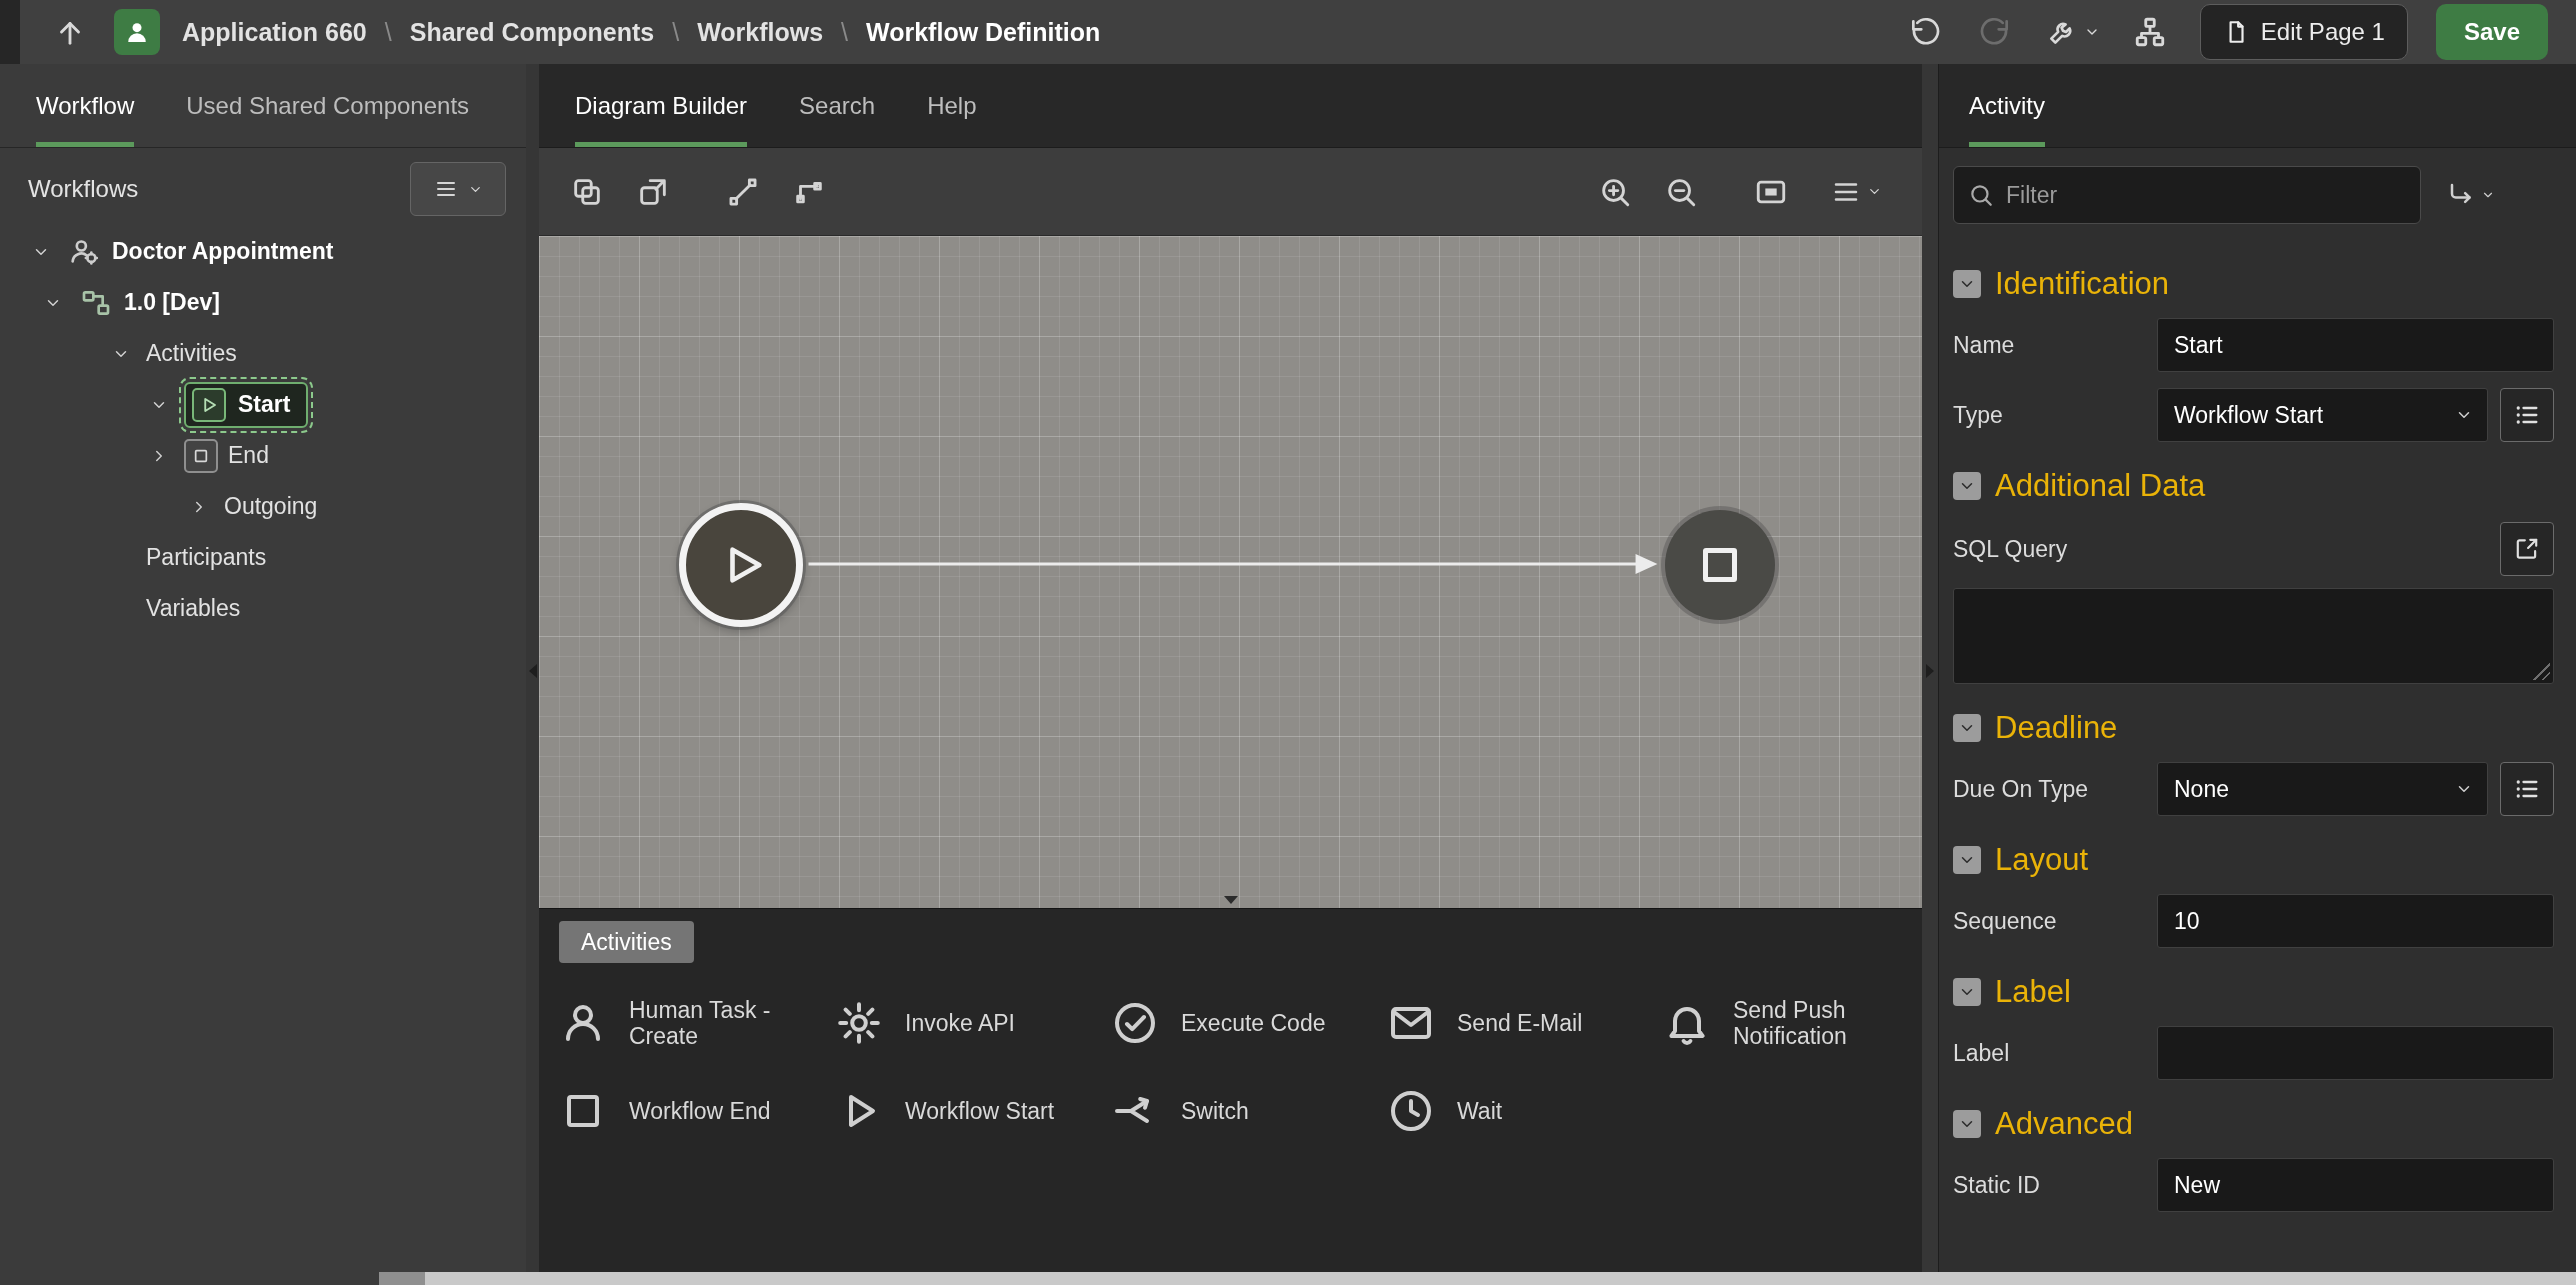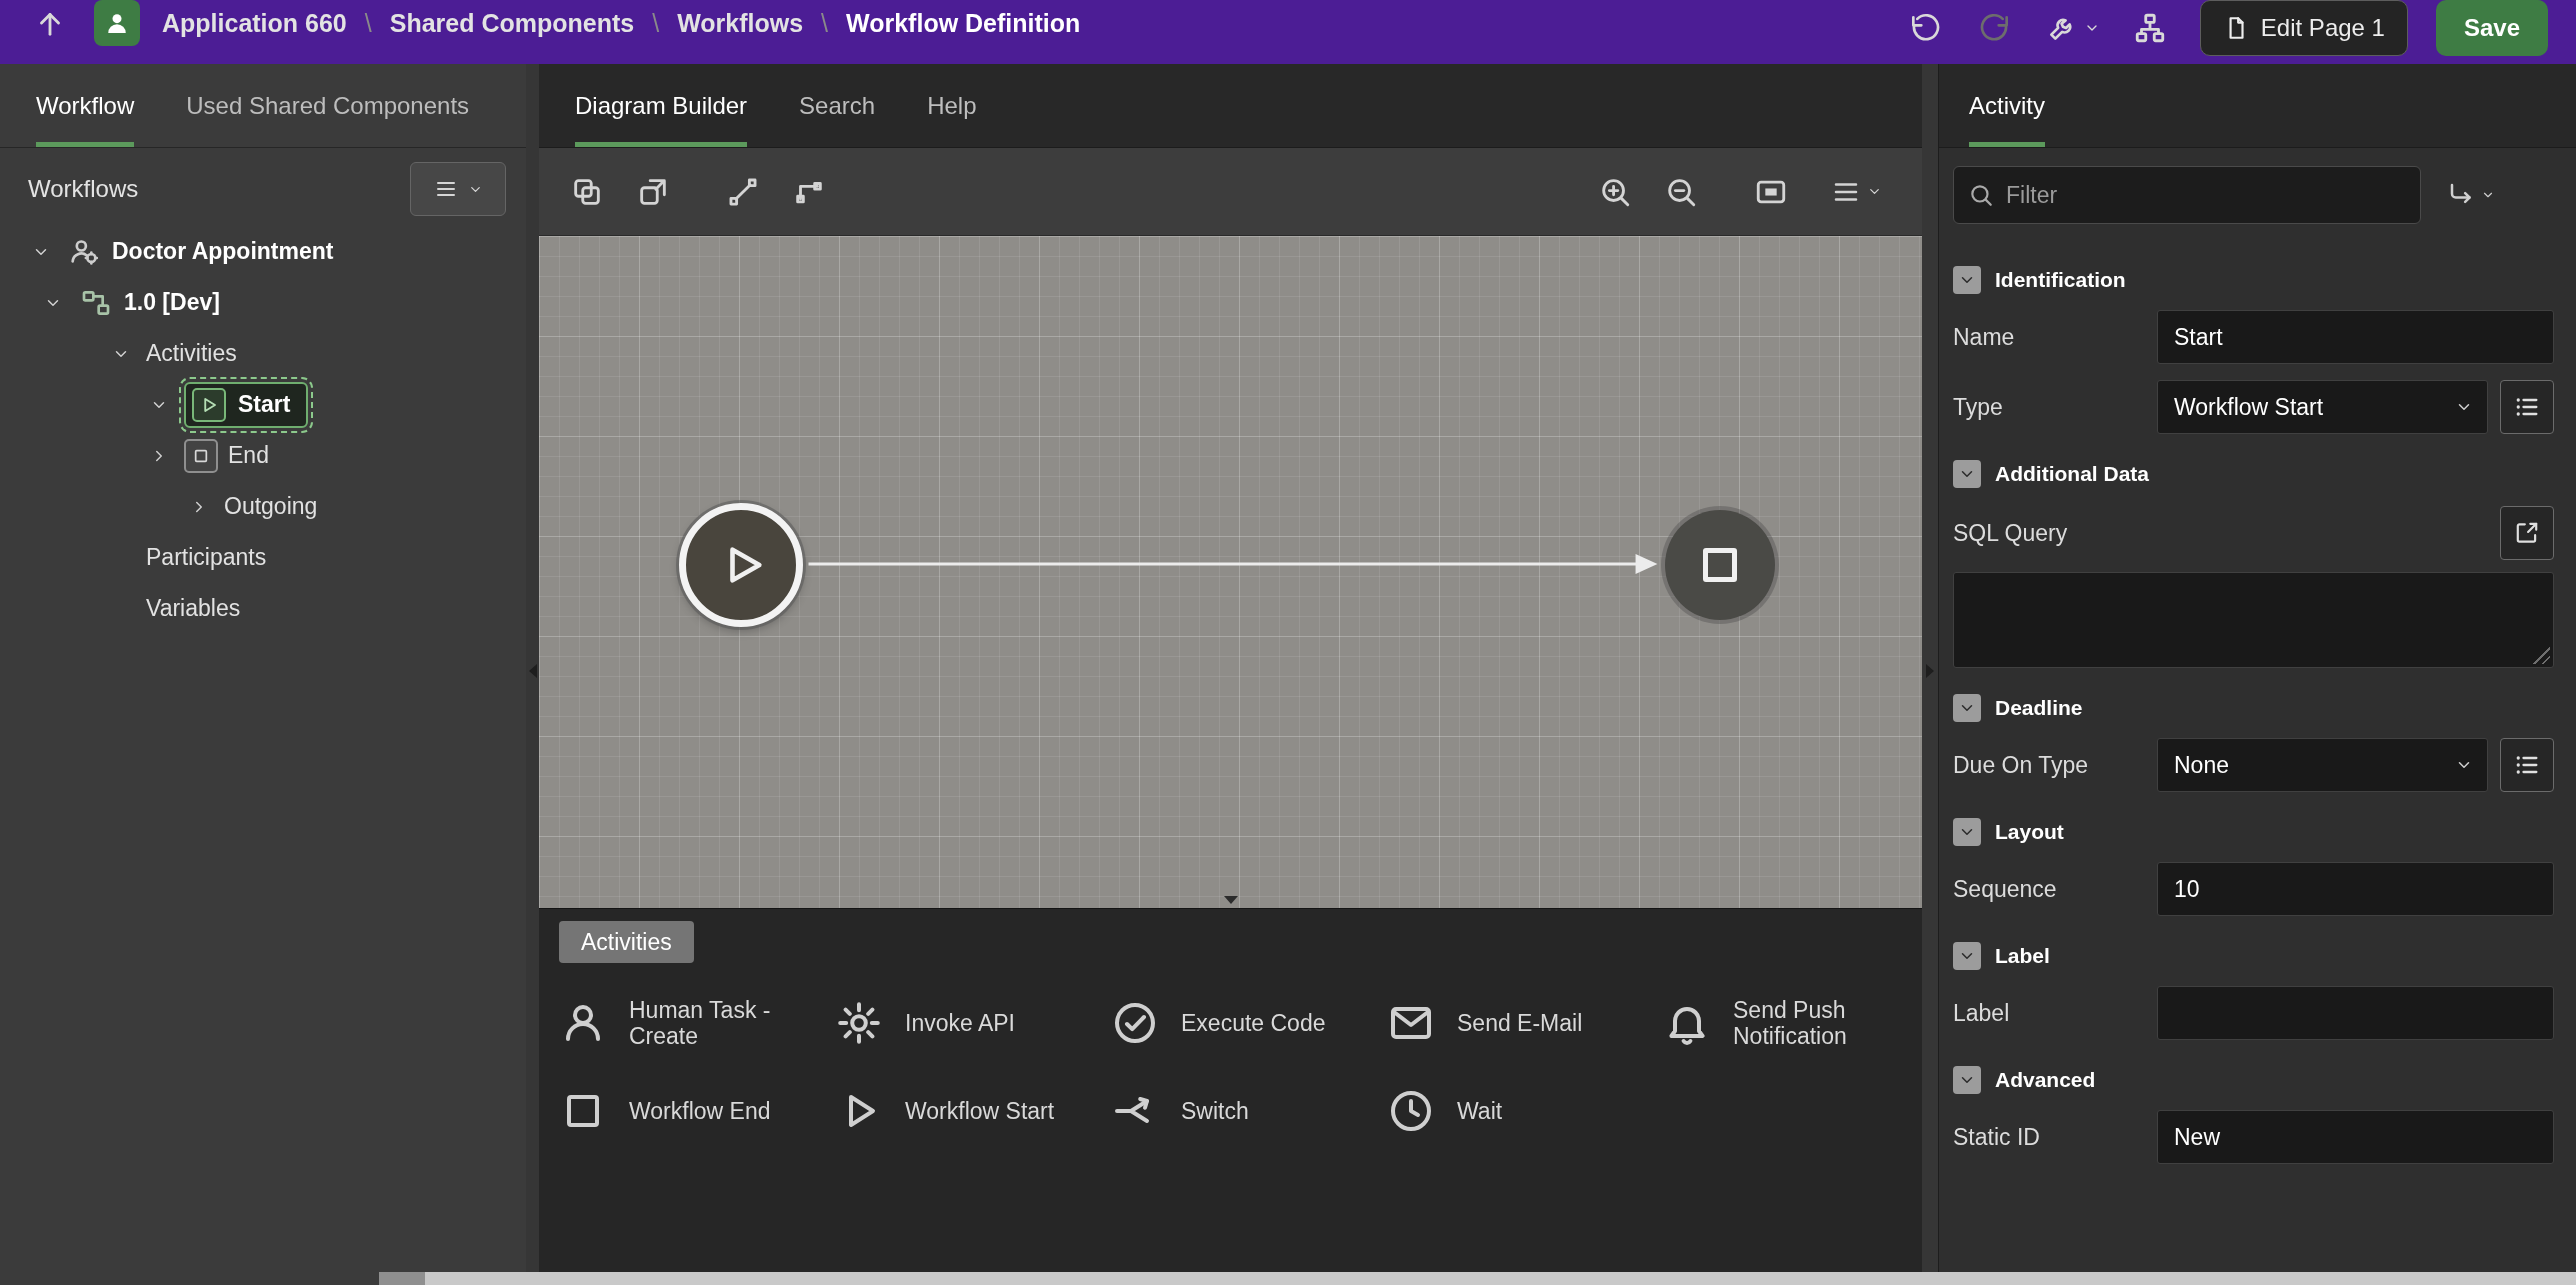--- a/index.html
+++ b/index.html
@@ -4,21 +4,21 @@
 <style>
   * { margin:0; padding:0; box-sizing:border-box; }
   html,body { width:2576px; height:1285px; overflow:hidden; }
   body { font-family:"Liberation Sans",sans-serif; background:#262626; color:#e6e6e6; }
   .page { width:2576px; height:1285px; display:flex; flex-direction:column; }
 
   svg { display:block; }
   .ic { stroke:currentColor; fill:none; stroke-width:2; stroke-linecap:round; stroke-linejoin:round; }
 
   
-  .topbar { flex:0 0 64px; background:#4c1d95; display:flex; align-items:flex-start; justify-content:space-between; padding:0 28px; }
+  .topbar { flex:0 0 64px; background:#404040; display:flex; align-items:center; justify-content:space-between; padding:0 28px;margin-left:20px; }
   .h-left { display:flex; align-items:center; gap:22px; }
   .hbtn { display:flex; align-items:center; justify-content:center; width:44px; height:44px; color:#d9d9d9; cursor:pointer; }
   .hbtn.dim { color:#6d6d6d; }
   .app-chip { width:46px; height:46px; border-radius:8px; background:#3e7c44; display:flex; align-items:center; justify-content:center; color:#fff; }
   .breadcrumb { display:flex; align-items:center; gap:18px; font-size:25px; }
   .crumb { color:#e3e3e3; font-weight:700; cursor:pointer; }
   .crumb.current { color:#ffffff; }
   .crumb-sep { color:#8a8a8a; font-weight:400; }
   .h-right { display:flex; align-items:center; gap:28px; }
   .hgroup { display:flex; align-items:center; gap:6px; color:#d9d9d9; cursor:pointer; }
@@ -93,21 +93,21 @@
   .right-panel .panel-tabs { padding-left:30px; }
   .filter-row { display:flex; align-items:center; gap:20px; padding:18px 22px 16px 14px; }
   .searchbox { width:468px; height:58px; background:#1c1c1c; border:1px solid #4a4a4a; border-radius:6px; display:flex; align-items:center; gap:12px; padding:0 14px; color:#a9a9a9; }
   .searchbox input { flex:1; min-width:0; background:transparent; border:none; outline:none; color:#f0f0f0; font-size:23px; font-family:inherit; }
   .searchbox input::placeholder { color:#9b9b9b; }
   .goto-btn { width:60px; height:54px; display:flex; align-items:center; justify-content:center; gap:4px; color:#cfcfcf; cursor:pointer; }
   .props { flex:1; padding:0 22px 10px 14px; overflow:hidden; }
   .sect-head { margin-top:26px; display:flex; align-items:center; gap:14px; }
   .toggle { width:28px; height:28px; border-radius:4px; background:#9c9c9c; display:flex; align-items:center; justify-content:center; color:#2b2b2b; cursor:pointer; }
   .toggle svg { width:18px; height:18px; }
-  .sect-title { font-size:21px; font-weight:700; color:#ffffff; }
+  .sect-title { font-size:31px; font-weight:400; color:#eab308; }
   .frow { margin-top:16px; display:flex; align-items:center; }
   .flabel { width:204px; flex:0 0 204px; font-size:23px; color:#dcdcdc; }
   .fctrl { flex:1; display:flex; align-items:center; gap:12px; min-width:0; }
   .tinput { flex:1; min-width:0; height:54px; background:#191919; border:1px solid #404040; border-radius:3px; color:#fff; font-size:23px; padding:0 16px; font-family:inherit; outline:none; }
   .selectbox { flex:1; min-width:0; height:54px; background:#191919; border:1px solid #404040; border-radius:3px; display:flex; align-items:center; justify-content:space-between; padding:0 14px 0 16px; font-size:23px; color:#fff; cursor:pointer; }
   .selectbox .chev { color:#cfcfcf; }
   .sq-btn { width:54px; flex:0 0 54px; height:54px; background:#262626; border:1px solid #6b6b6b; border-radius:4px; display:flex; align-items:center; justify-content:center; color:#e0e0e0; cursor:pointer; }
   .sql-head { margin-top:18px; display:flex; align-items:center; justify-content:space-between; }
   .ta-wrap { position:relative; margin-top:12px; }
   .sqltext { width:100%; height:96px; background:#191919; border:1px solid #404040; border-radius:3px; resize:none; outline:none; color:#fff; font-size:23px; font-family:inherit; padding:10px 14px; display:block; }

